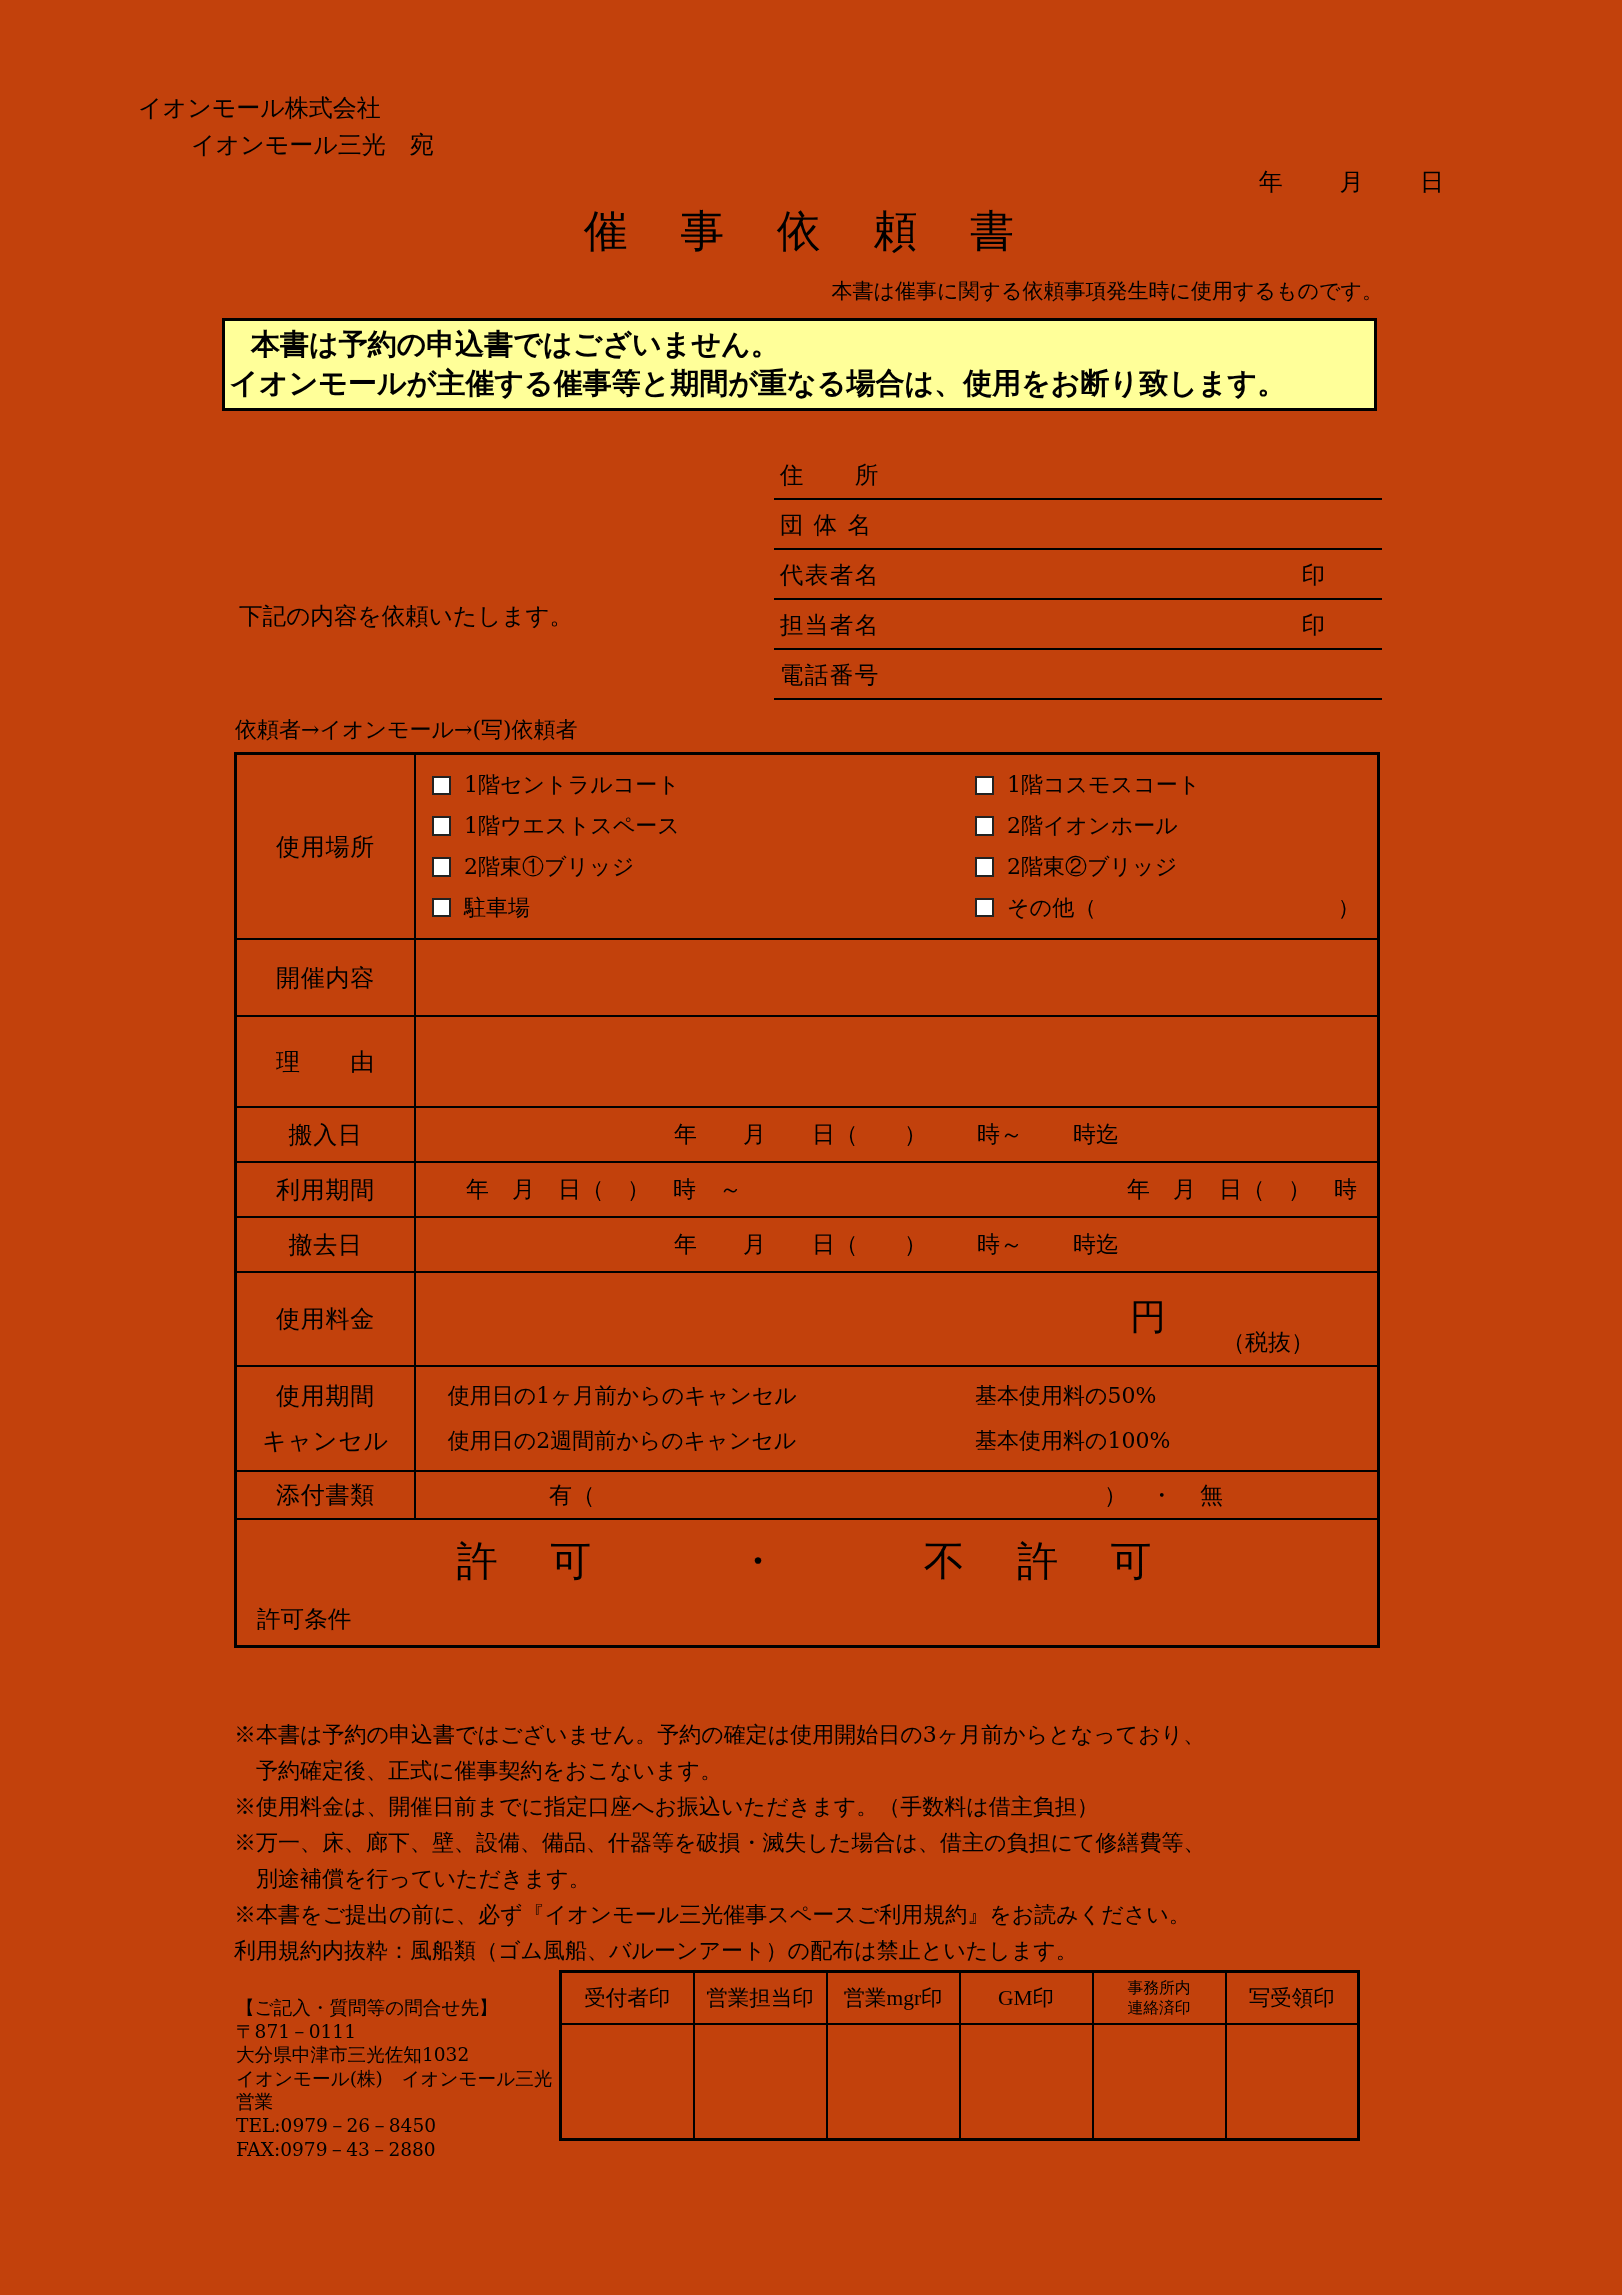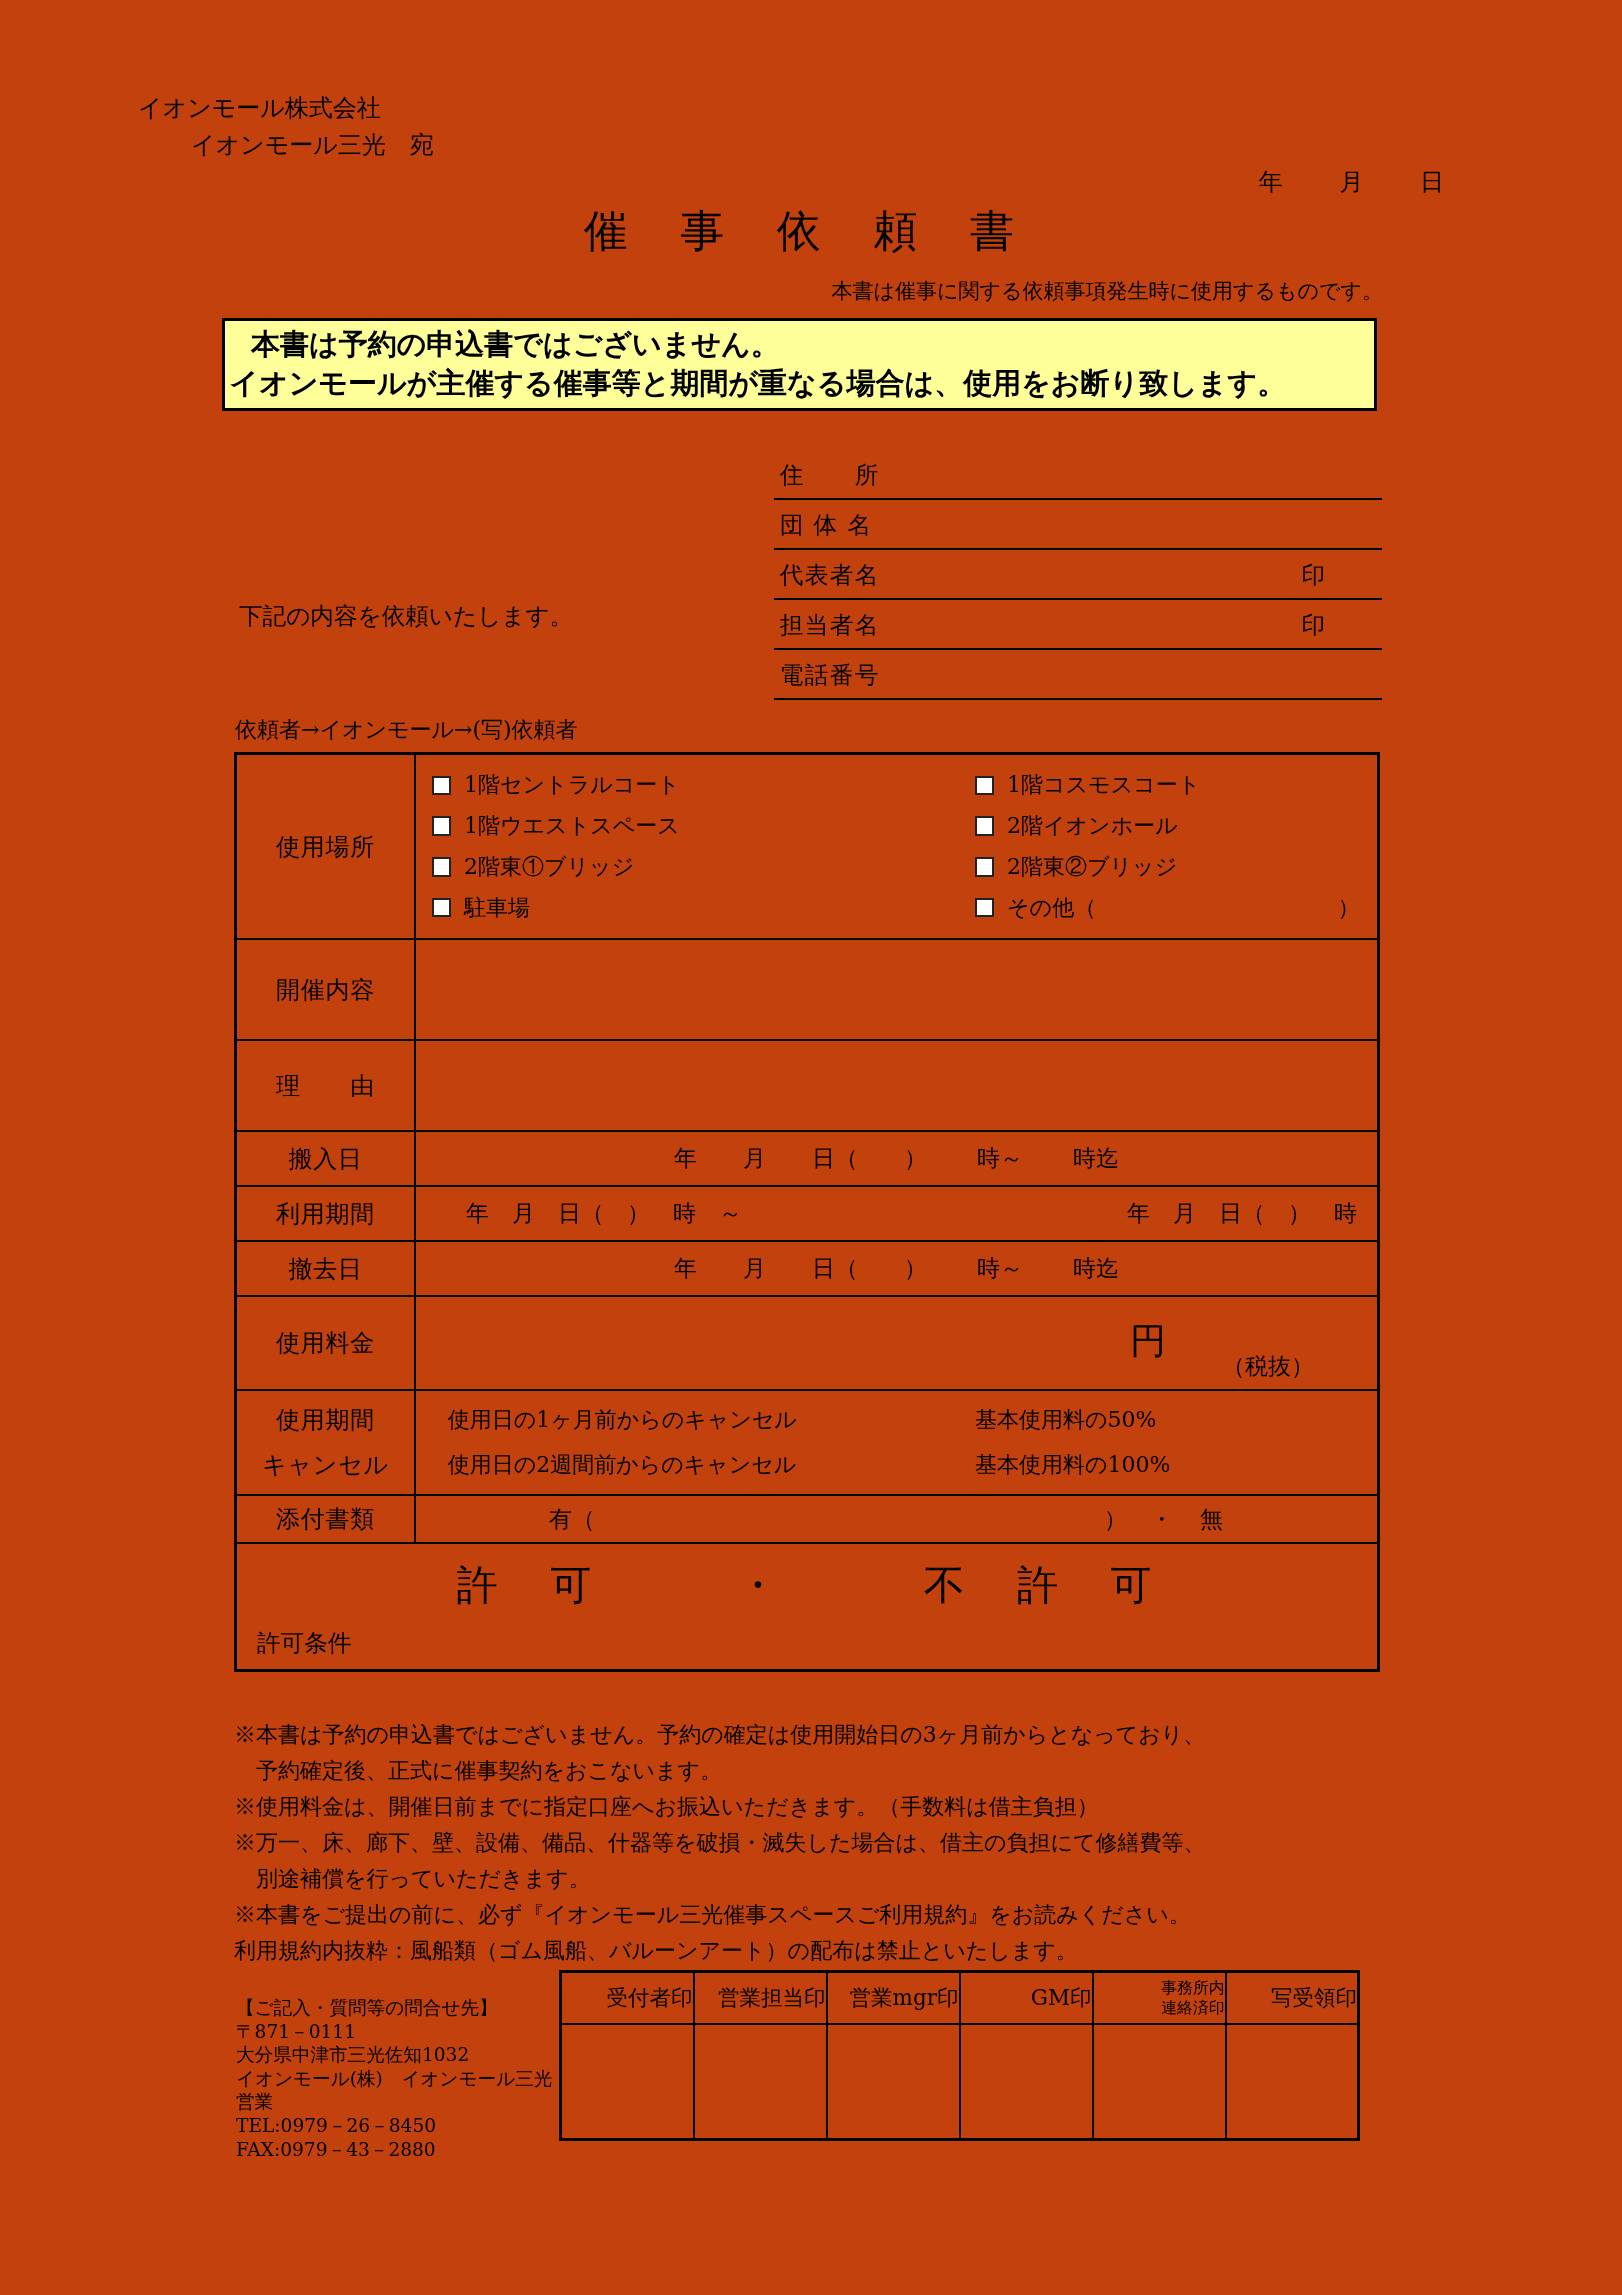--- a/index.html
+++ b/index.html
@@ -59,21 +59,21 @@
   }
   .place-col { display:flex; flex-direction:column; justify-content:space-around; }
   .opt { display:flex; align-items:center; font-size:22px; }
   .cb {
     width:19.3px; height:19.3px; border:2.1px solid #222; margin-right:13px; flex:0 0 19.3px;
     display:inline-block; background:#fff;
   }
   .opt .spacer { flex:1; }
   .opt .close-paren { margin-right:4.3px; }
   
-  .r-content { height:101px;gap:38px; }
+  .r-content { height:77px;gap:38px; }
   .r-reason  { height:91px; }
   
   .r-date { height:55px; }
   .date-line-cell { height:100%; display:flex; align-items:center; justify-content:center; font-size:23px; }
   .date-line-cell .gap { display:inline-block; width:50px; }
   .period-cell {
     height:100%; display:flex; align-items:center; justify-content:space-between;
     font-size:23px; padding:0 20px 0 50px;
   }
   
@@ -101,21 +101,21 @@
   
   .notes { position:absolute; left:234px; top:1717px; width:1175px; font-size:22px; line-height:36px; }
   
   .contact { position:absolute; left:236px; top:1996px; width:330px; font-size:18.6px; line-height:23.6px; }
   .stamp-table {
     position:absolute; left:559px; top:1970px; width:801px;
     border:3.6px solid #000; border-collapse:collapse; table-layout:fixed;
   }
   .stamp-table th {
     border:2.1px solid #000; border-top:none; border-bottom:2.9px solid #000;
-    height:52px; font-size:21.5px; font-weight:400; vertical-align:middle; text-align:right;
+    height:52px; font-size:21.5px; font-weight:400; vertical-align:middle; text-align:center;font-family:Liberation Serif, serif;
   }
   .stamp-table th:first-child { border-left:none; }
   .stamp-table th:last-child { border-right:none; }
   .stamp-table td { border:2.1px solid #000; border-bottom:none; height:116px; }
   .stamp-table td:first-child { border-left:none; }
   .stamp-table td:last-child { border-right:none; }
   .stamp-small { font-size:15.8px; line-height:19.3px; }
 </style>
 </head>
 <body>

